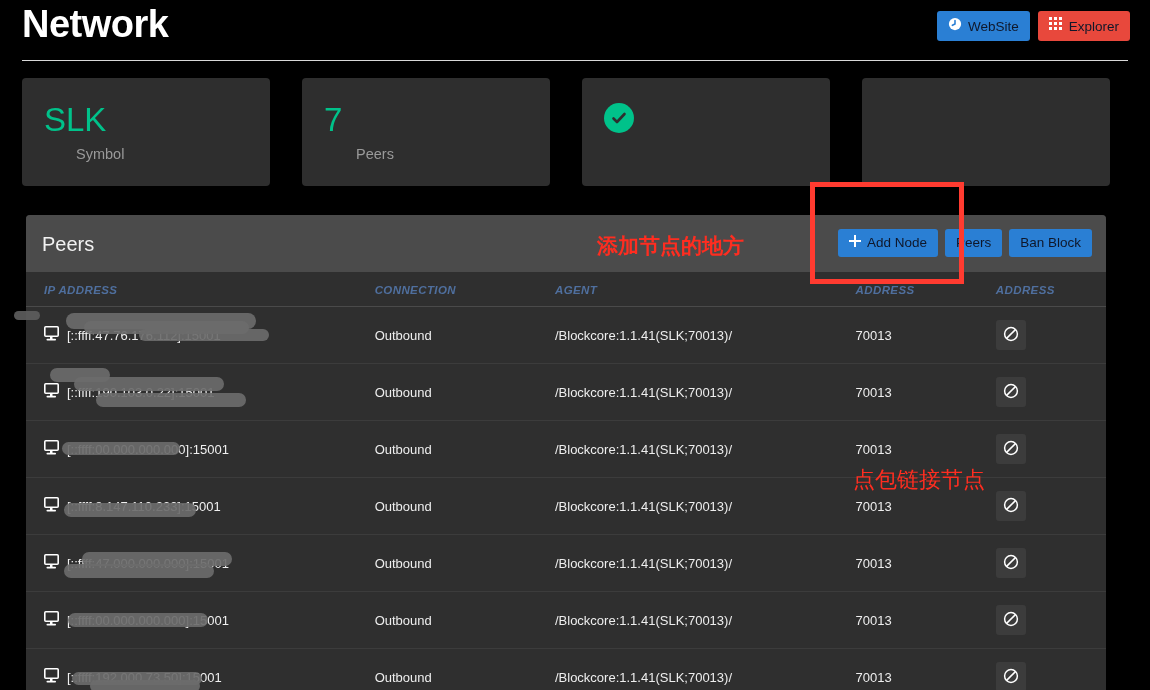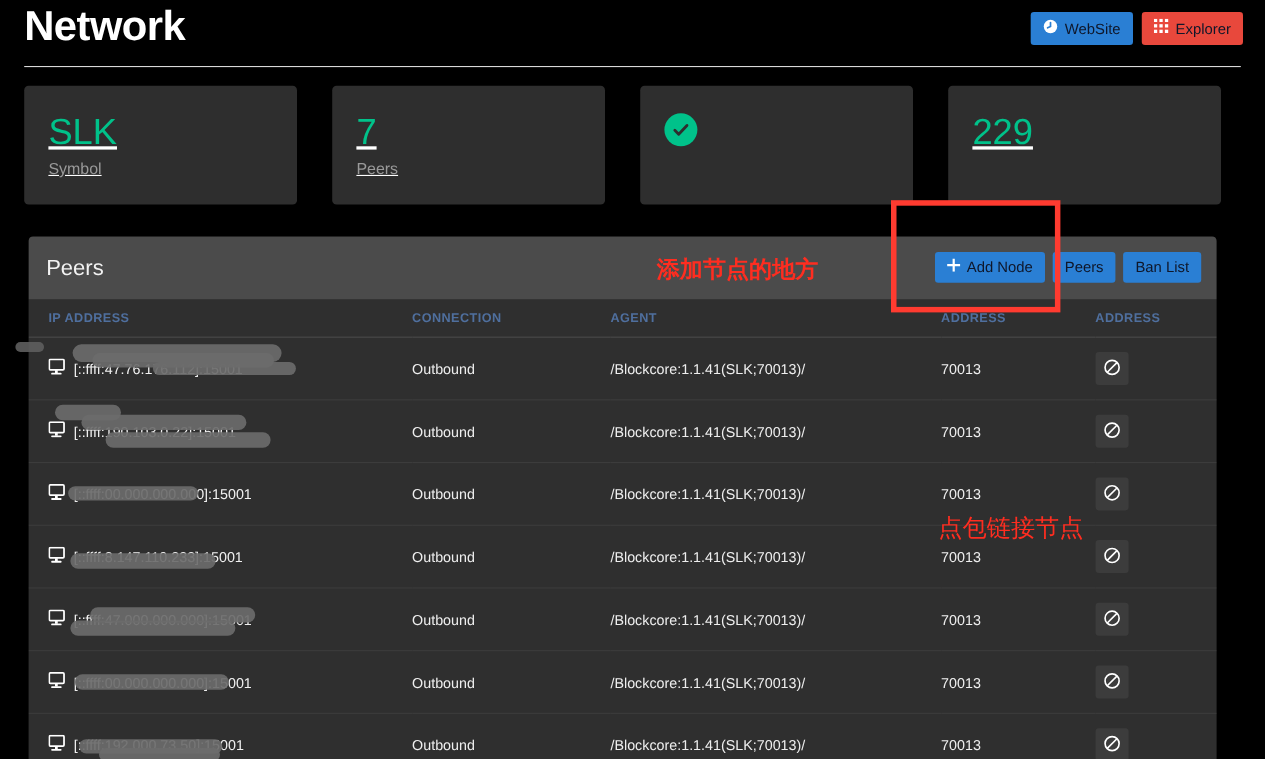--- a/index.html
+++ b/index.html
@@ -75,33 +75,33 @@
     display: flex;
     gap: 32px;
   }
   .card {
     width: 248px;
     height: 108px;
     background: #2e2e2e;
     border-radius: 4px;
     box-sizing: border-box;
     padding: 22px 0 0 22px;
-    text-decoration: underline;
   }
   .card-value {
     font-size: 33px;
     color: #00c28a;
     line-height: 40px;
     font-weight: normal;
   }
   .card-label {
     font-size: 14.5px;
     color: #9a9a9a;
     margin-top: 5px;
     line-height: 18px;
+    margin-left: 32px;
   }
   .check-circle {
     width: 30px;
     height: 30px;
     border-radius: 50%;
     background: #00c28a;
     display: inline-flex;
     align-items: center;
     justify-content: center;
     margin-top: 3px;
@@ -148,20 +148,21 @@
     table-layout: fixed;
   }
   table.peers th {
     text-align: left;
     font-size: 11.5px;
     font-weight: bold;
     letter-spacing: 0.4px;
     color: #4f6f9e;
     padding: 12px 0 10px 0;
     border-bottom: 1px solid #4a4a4a;
+    font-style: italic;
   }
   table.peers td {
     font-size: 13px;
     color: #eeeeee;
     padding: 13px 0 13px 0;
     border-bottom: 1px solid #3c3c3c;
     vertical-align: middle;
   }
   table.peers tbody tr:last-child td { border-bottom: 1px solid #3c3c3c; }
   .col-ip      { width: 330px; padding-left: 18px !important; }
@@ -298,21 +299,20 @@
 
   <div class="card">
     <div class="check-circle">
       <svg width="18" height="18" viewBox="0 0 18 18">
         <path d="M3.5 9.5 L7 13 L14.5 5" stroke="#2e2e2e" stroke-width="2.6" fill="none" stroke-linecap="round" stroke-linejoin="round"></path>
       </svg>
     </div>
   </div>
 
   <div class="card">
-    <div class="card-value">229</div>
   </div>
 
 </div>
 
 <div class="panel">
 
   <div class="panel-head">
     <div class="panel-title">Peers</div>
 
     <div class="panel-head-actions">
@@ -323,21 +323,21 @@
           </svg>
         </span>
         <span>Add Node</span>
       </button>
 
       <button class="btn btn-primary">
         <span>Peers</span>
       </button>
 
       <button class="btn btn-primary">
-        <span>Ban List</span>
+        <span>Ban Block</span>
       </button>
     </div>
   </div>
 
   <table class="peers">
     <thead>
       <tr>
         <th class="col-ip">IP ADDRESS</th>
         <th class="col-conn">CONNECTION</th>
         <th class="col-agent">AGENT</th>

